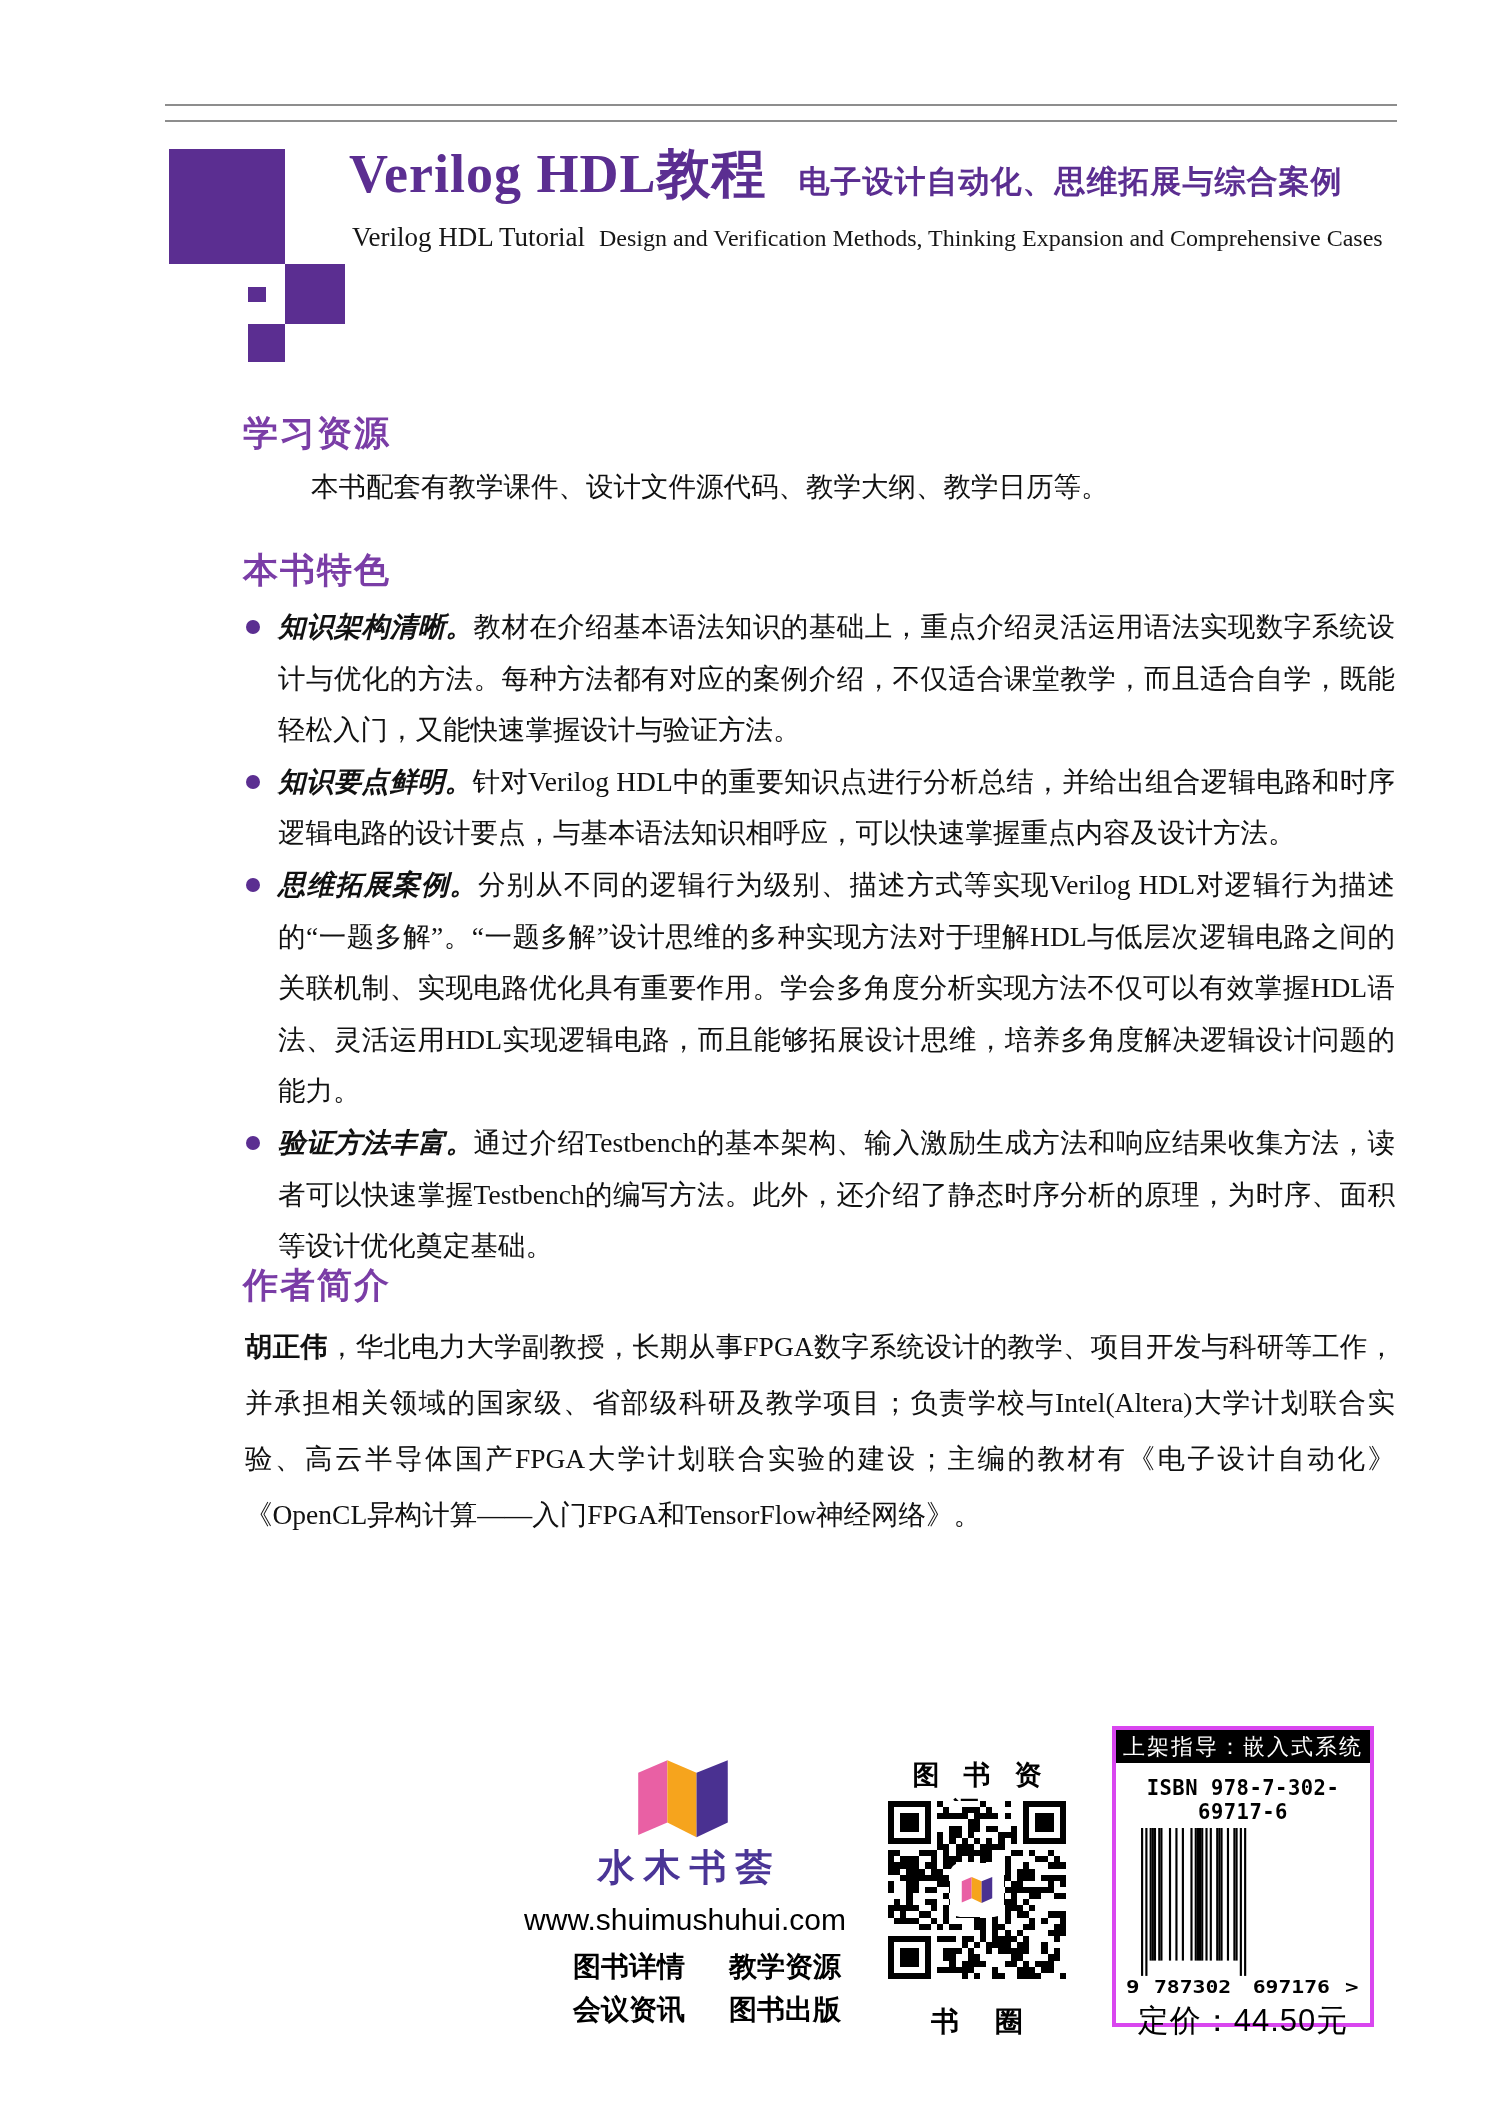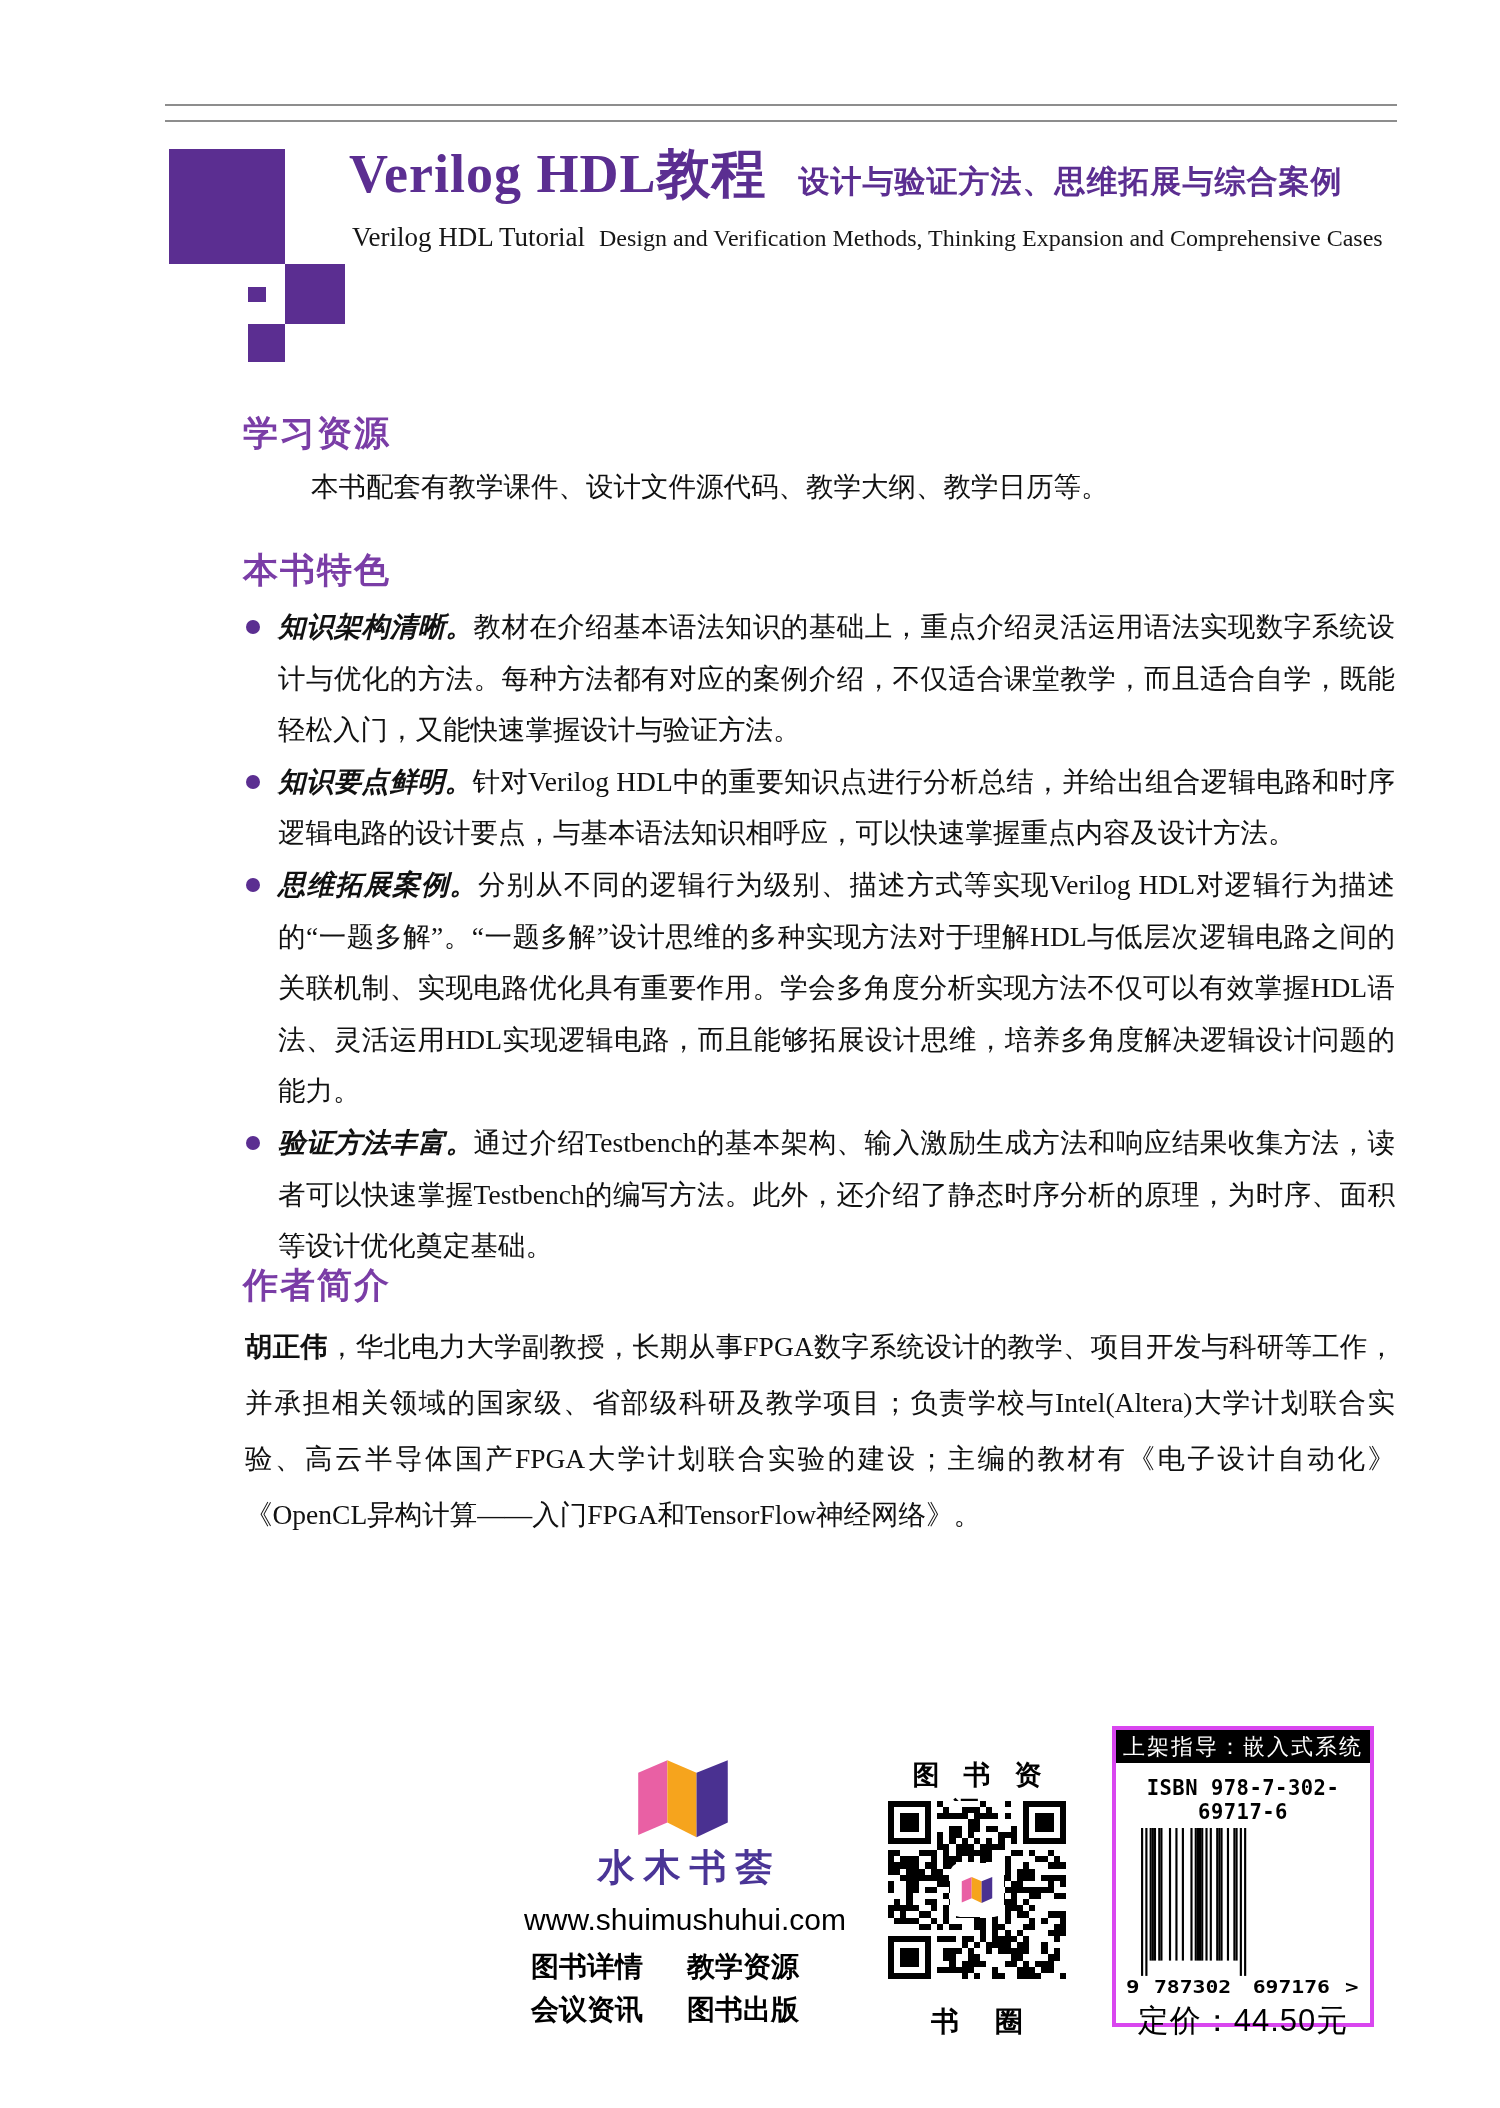--- a/index.html
+++ b/index.html
@@ -50,21 +50,21 @@
 
   .p-auth { position:absolute; left:245px; top:1319px; width:1150px; font-size:27.5px; line-height:56px; text-align:justify; }
   .auth-name { font-family:"Liberation Sans", sans-serif; font-weight:bold; }
 
   
   .logo-main { position:absolute; left:633px; top:1757px; width:100px; height:84px; }
   .pub-name  { position:absolute; left:495px; top:1843px; width:380px; text-align:center;
                font-size:37px; font-weight:600; color:#4a3596; letter-spacing:9px; text-indent:9px; }
   .pub-site  { position:absolute; left:495px; top:1903px; width:380px; text-align:center;
                font-size:30px; font-weight:500; color:#000; }
-  .pub-links { position:absolute; left:475px; width:380px; display:flex; justify-content:center; gap:44px;
+  .pub-links { position:absolute; left:517px; width:380px; display:flex; justify-content:center; gap:44px;
                font-size:28px; font-weight:600; color:#000;font-family:Liberation Serif, serif; }
   .pl1 { top:1948px; } .pl2 { top:1991px;text-align:center; }
 
   
   .qr-title   { position:absolute; left:886px; top:1757px; width:182px; text-align:center;
                 font-size:27px; font-weight:600; letter-spacing:24px; text-indent:24px; color:#000; }
   .qr-box     { position:absolute; left:888px; top:1801px; width:178px; height:178px; }
   .qr-box svg { width:100%; height:100%; }
   .qr-logo    { position:absolute; left:952px; top:1865px; width:50px; height:50px; background:#fff;
                 border-radius:8px; box-shadow:0 0 0 2px #fff; display:flex; align-items:center; justify-content:center; }
@@ -91,21 +91,21 @@
   <div class="rule r1"></div>
   <div class="rule r2"></div>
 
   <div class="sq sq-big"></div>
   <div class="sq sq-med"></div>
   <div class="sq sq-tiny"></div>
   <div class="sq sq-small"></div>
 
   <div class="title-row">
     <span class="title-zh">Verilog  HDL教程</span>
-    <span class="title-sub">设计与验证方法、思维拓展与综合案例</span>
+    <span class="title-sub">电子设计自动化、思维拓展与综合案例</span>
   </div>
   <div class="title-en">
     <span class="en1">Verilog HDL Tutorial</span>
     <span class="en2">Design and Verification Methods, Thinking Expansion and Comprehensive Cases</span>
   </div>
 
   <div class="sec-h h-res">学习资源</div>
   <div class="p-res body-serif">本书配套有教学课件、设计文件源代码、教学大纲、教学日历等。</div>
 
   <div class="sec-h h-feat">本书特色</div>

